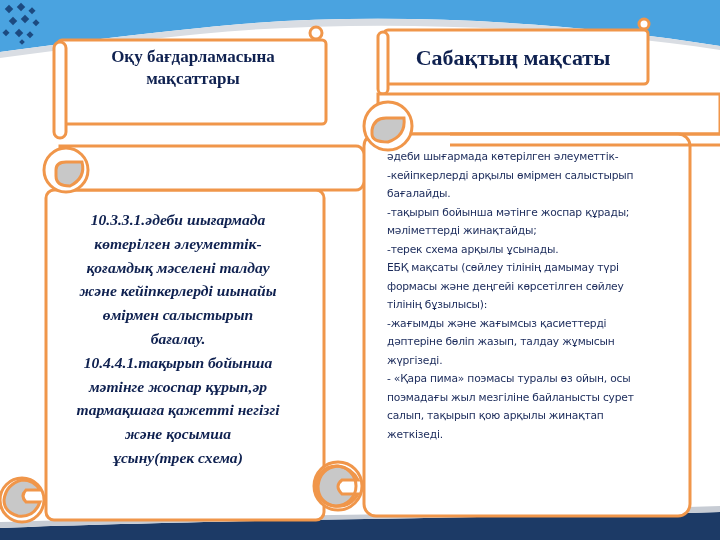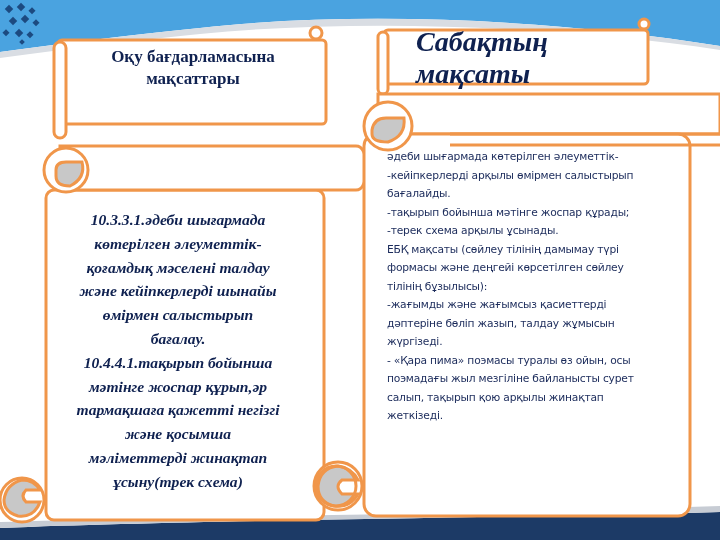--- a/index.html
+++ b/index.html
@@ -13,22 +13,22 @@
 
   .title-left {
     left: 62px; top: 46px; width: 262px; height: 76px;
     display: flex; align-items: flex-start; justify-content: center; text-align: center;
     font-family: "Liberation Serif", serif; font-weight: bold; color: #0f2150;
     font-size: 17px; line-height: 22px;
   }
   .title-right {
     left: 388px; top: 36px; width: 250px; height: 44px;
     display: flex; align-items: center; justify-content: center;
-    font-family: "Liberation Serif", serif; font-weight: bold; font-style: italic;
-    color: #0f2150; font-size: 28px; margin-left: 28px;
+    font-family: "Liberation Serif", serif; font-weight: bold; 
+    color: #0f2150; font-size: 22px;
   }
   .left-body {
     left: 52px; top: 208px; width: 252px;
     font-family: "Liberation Serif", serif; font-weight: bold; font-style: italic;
     color: #0f2150; font-size: 15.6px; line-height: 23.8px; text-align: center;
   }
   .left-body div { white-space: nowrap; }
   .right-body {
     left: 387px; top: 148px; width: 318px;
     font-family: "DejaVu Sans", sans-serif; color: #1a2a5a;
@@ -107,29 +107,29 @@
   <div>10.3.3.1.әдеби шығармада</div>
   <div>көтерілген әлеуметтік-</div>
   <div>қоғамдық мәселені талдау</div>
   <div>және кейіпкерлерді шынайы</div>
   <div>өмірмен салыстырып</div>
   <div>бағалау.</div>
   <div>10.4.4.1.тақырып бойынша</div>
   <div>мәтінге жоспар құрып,әр</div>
   <div>тармақшаға қажетті негізгі</div>
   <div>және қосымша</div>
-  <div>мәліметтерді жинақтап</div>
   <div>ұсыну(трек схема)</div>
 </div>
 
 <div class="abs right-body">
   <div>әдеби шығармада көтерілген әлеуметтік-</div>
   <div>-кейіпкерлерді арқылы өмірмен салыстырып</div>
   <div>бағалайды.</div>
   <div>-тақырып бойынша мәтінге жоспар құрады;</div>
+  <div>мәліметтерді жинақтайды;</div>
   <div>-терек схема арқылы ұсынады.</div>
   <div>ЕБҚ мақсаты (сөйлеу тілінің дамымау түрі</div>
   <div>формасы және деңгейі көрсетілген сөйлеу</div>
   <div>тілінің бұзылысы):</div>
   <div>-жағымды және жағымсыз қасиеттерді</div>
   <div>дәптеріне бөліп жазып, талдау жұмысын</div>
   <div>жүргізеді.</div>
   <div>- «Қара пима» поэмасы туралы өз ойын, осы</div>
   <div>поэмадағы жыл мезгіліне байланысты сурет</div>
   <div>салып, тақырып қою арқылы жинақтап</div>

